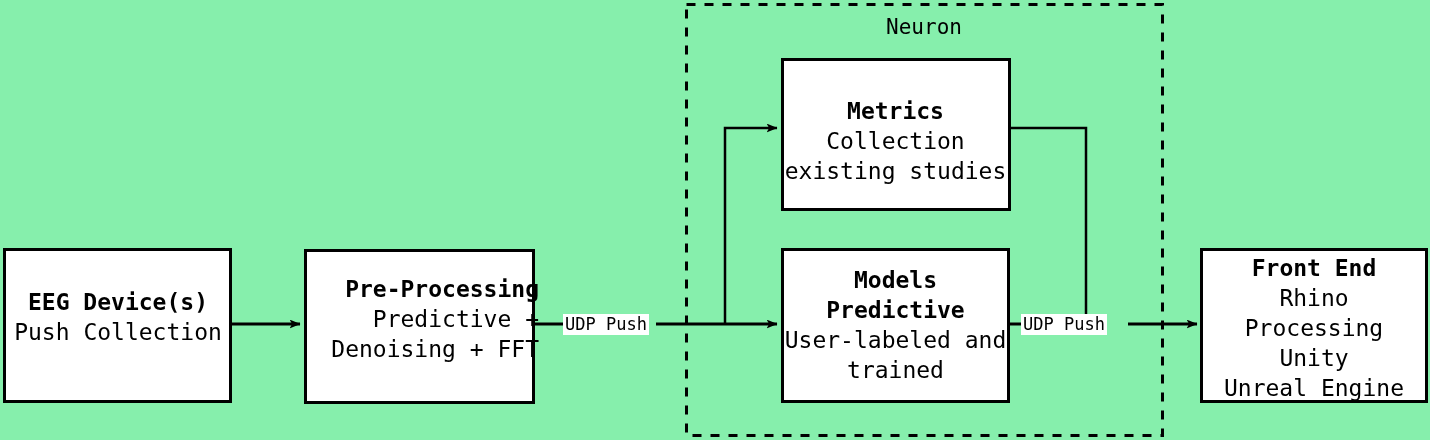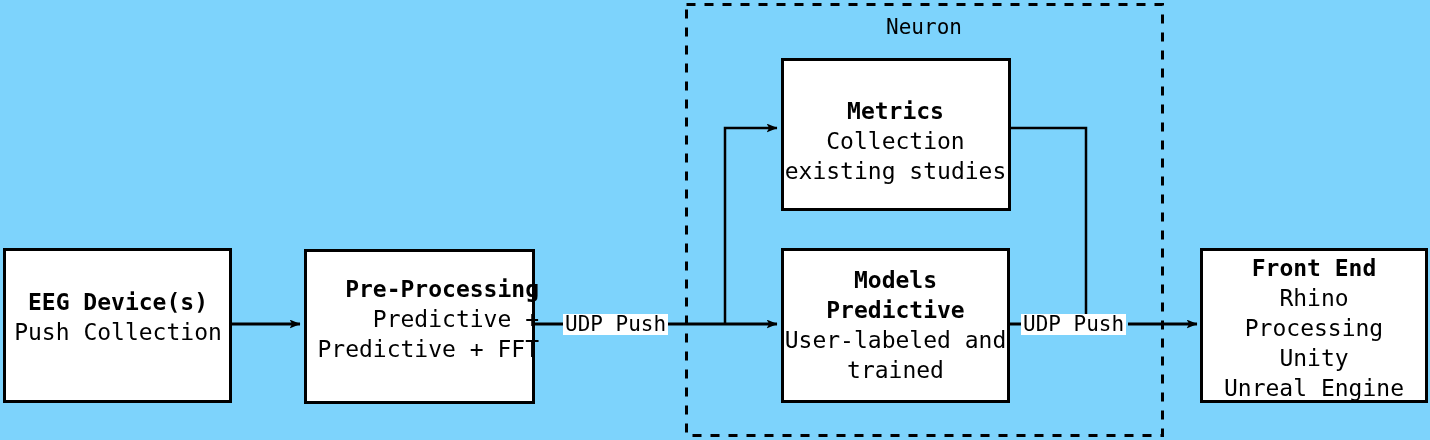--- a/index.html
+++ b/index.html
@@ -4,21 +4,21 @@
 <style>
   html, body {
     margin: 0;
     padding: 0;
     background: #ffffff;
   }
   #canvas {
     position: relative;
     width: 1430px;
     height: 440px;
-    background: #7dd3fc;
+    background: #86efac;
     font-family: "DejaVu Sans Mono", monospace;
     overflow: hidden;
   }
   svg.layer {
     position: absolute;
     left: 0;
     top: 0;
     width: 1430px;
     height: 440px;
   }
@@ -58,21 +58,21 @@
     display: block;
   }
   .box-label .sub {
     font-weight: normal;
     display: block;
   }
   .edge-label {
     position: absolute;
     color: #000000;
     font-family: "DejaVu Sans Mono", monospace;
-    font-size: 21px;
+    font-size: 17px;
     line-height: 21px;
     white-space: nowrap;
     background: #ffffff;
     padding: 0 2px;
   }
   .group-title {
     position: absolute;
     color: #000000;
     font-family: "DejaVu Sans Mono", monospace;
     font-size: 21px;
@@ -119,21 +119,21 @@
   <div class="group-title" style="left:686px; top:17px; width:476px;">Neuron</div>
 
   <div class="box-label" style="left:5px; top:287px; width:226px;">
     <span class="ttl">EEG Device(s)</span>
     <span class="sub">Push Collection</span>
   </div>
 
   <div class="box-label" style="left:300px; top:274px; width:239px;text-align:right;">
     <span class="ttl">Pre-Processing</span>
     <span class="sub">Predictive +</span>
-    <span class="sub">Predictive + FFT</span>
+    <span class="sub">Denoising + FFT</span>
   </div>
 
   <div class="box-label" style="left:776px; top:75px; width:239px;margin-top:21px;">
     <span class="ttl">Metrics</span>
     <span class="sub">Collection</span>
     <span class="sub">existing studies</span>
   </div>
 
   <div class="box-label" style="left:776px; top:265px; width:239px;">
     <span class="ttl">Models</span>

